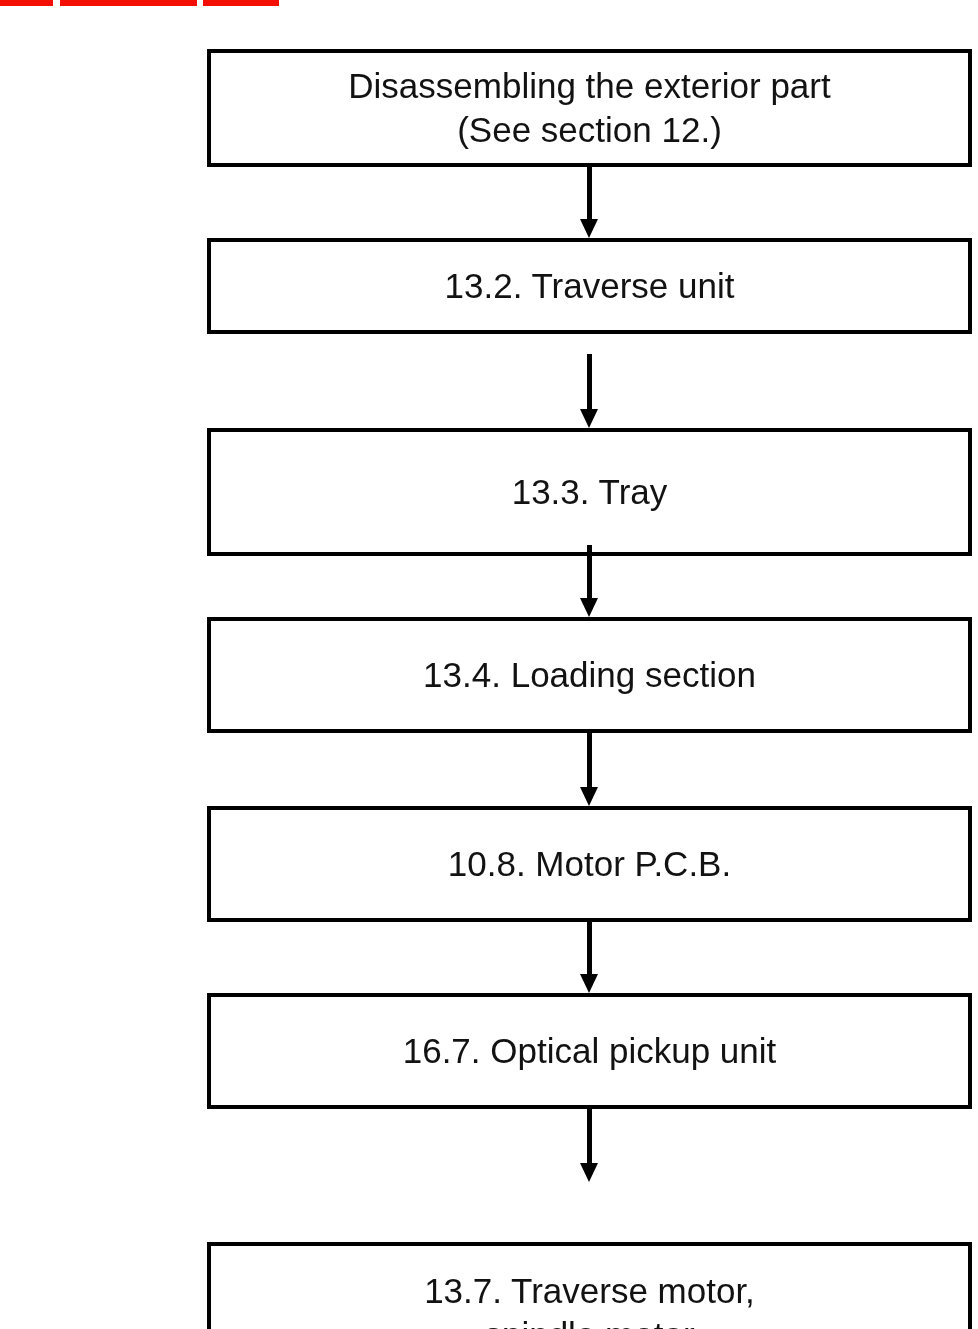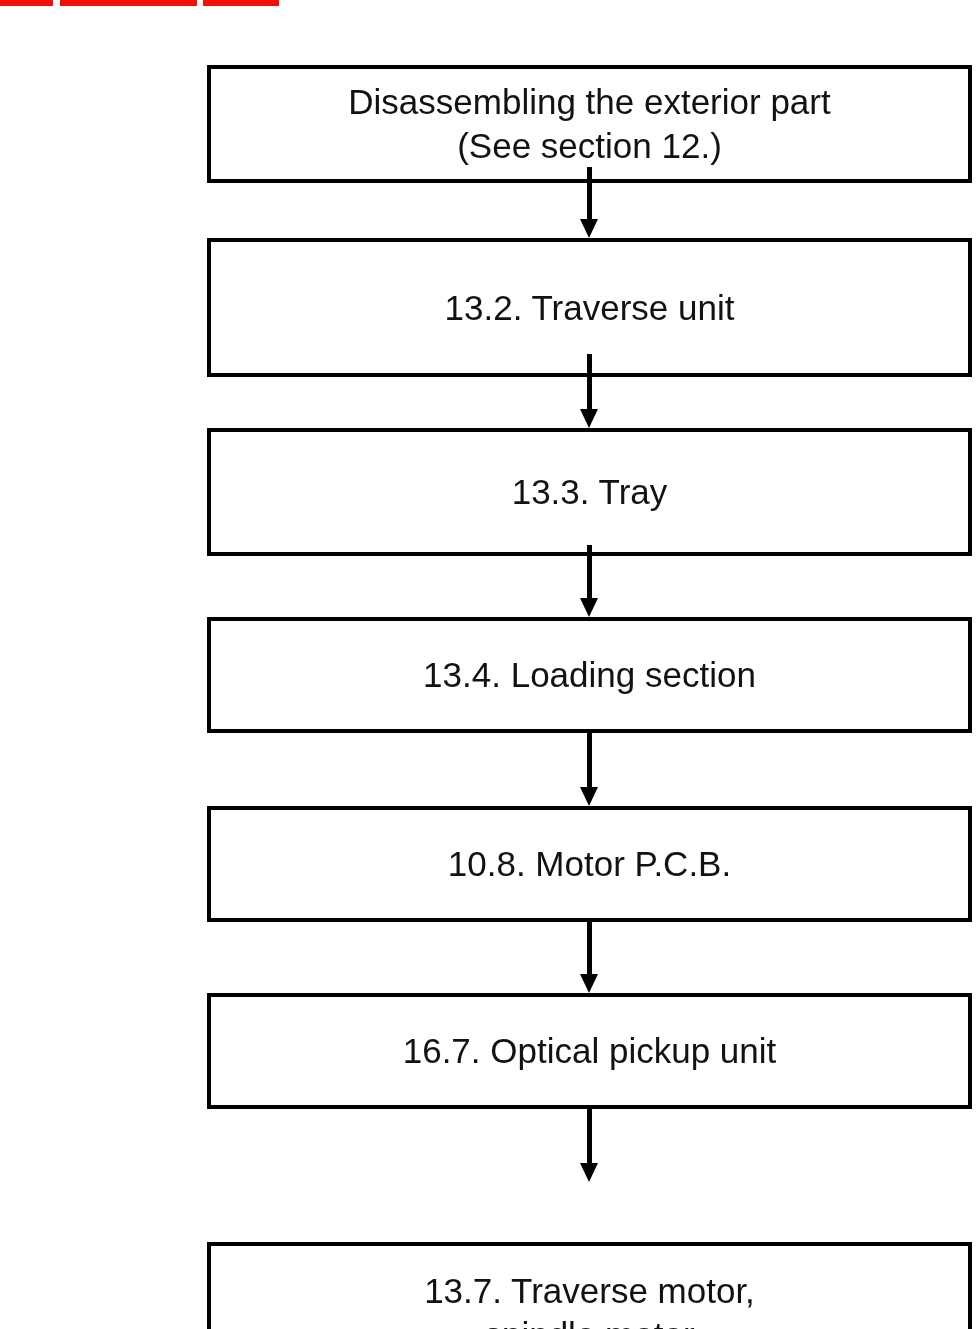--- a/index.html
+++ b/index.html
@@ -47,22 +47,22 @@
     text-align: center;
   }
   .node-label {
     font-size: 35px;
     line-height: 44px;
     color: #121212;
     letter-spacing: 0px;
     white-space: pre-line;
   }
 
-  .n0 { top: 16px;    height: 118px; }
-  .n1 { top: 189px;  height: 139px; justify-content: center; }
+  .n0 { top: 0px;    height: 118px; }
+  .n1 { top: 189px;  height: 96px; justify-content: center; }
   .n2 { top: 379px;  height: 128px; }
   .n3 { top: 568px;  height: 116px; justify-content: center; }
   .n4 { top: 757px;  height: 116px; }
   .n5 { top: 944px;  height: 116px; }
   .n6 { top: 1193px; height: 141px; }
 
   
   .arrow {
     position: absolute;
     left: 380px;       

